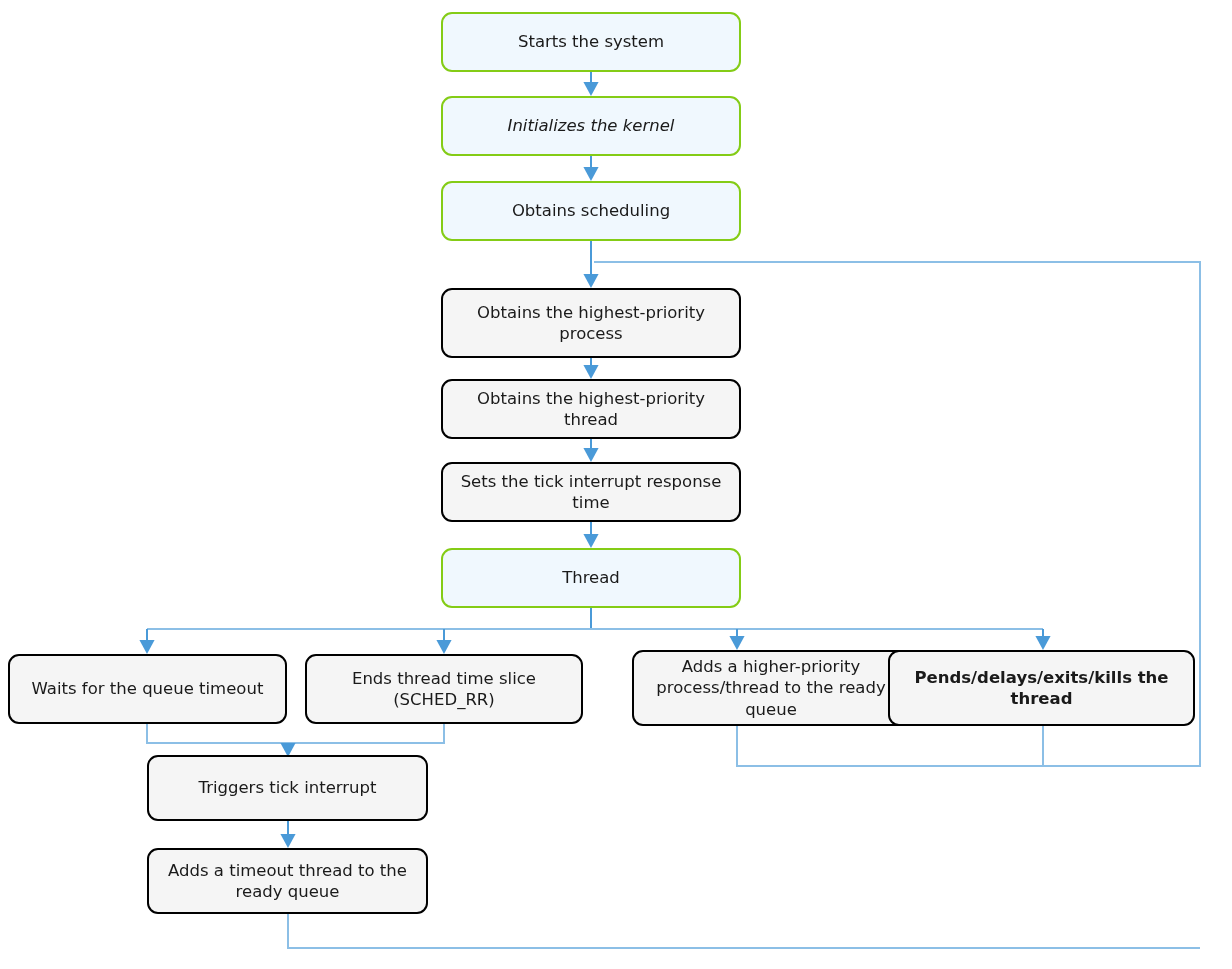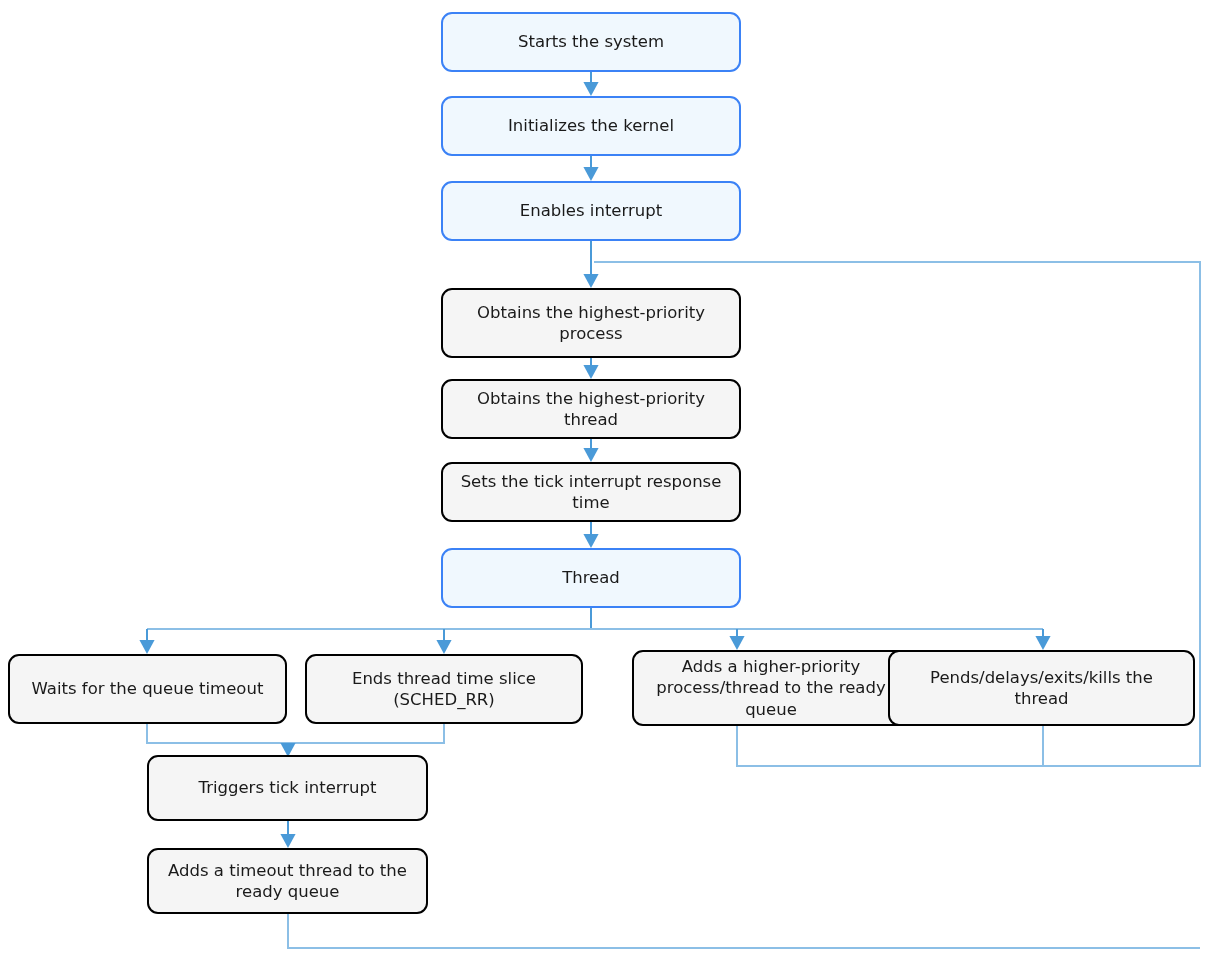--- a/index.html
+++ b/index.html
@@ -35,21 +35,21 @@
     text-align: center;
     border-radius: 11px;
     font-size: 16.5px;
     line-height: 1.28;
     color: #1a1a1a;
     padding: 4px 12px;
     white-space: pre-line;
   }
   .node.blue {
     background: #f0f8fe;
-    border: 2px solid #3b82f6;
+    border: 2px solid #84cc16;
   }
   .node.gray {
     background: #f5f5f5;
     border: 2px solid #000000;
   }
 </style>
 </head>
 <body>
 
 <div id="canvas">
@@ -94,26 +94,26 @@
 
     <g stroke="#8cbfe6" stroke-width="2" fill="none">
       <path d="M288,914 L288,948 L1200,948"></path>
     </g>
   </svg>
 
   <div class="node blue" style="left:441px; top:12px; width:300px; height:60px;">
     <span>Starts the system</span>
   </div>
 
-  <div class="node blue" style="left:441px; top:96px; width:300px; height:60px;">
+  <div class="node blue" style="left:441px; top:96px; width:300px; height:60px;font-style:italic;">
     <span>Initializes the kernel</span>
   </div>
 
   <div class="node blue" style="left:441px; top:181px; width:300px; height:60px;">
-    <span>Enables interrupt</span>
+    <span>Obtains scheduling</span>
   </div>
 
   <div class="node gray" style="left:441px; top:288px; width:300px; height:70px;">
     <span>Obtains the highest-priority
 process</span>
   </div>
 
   <div class="node gray" style="left:441px; top:379px; width:300px; height:60px;">
     <span>Obtains the highest-priority
 thread</span>
@@ -136,21 +136,21 @@
     <span>Ends thread time slice
 (SCHED_RR)</span>
   </div>
 
   <div class="node gray" style="left:598px; top:650px; width:278px; height:76px;margin-left:34px;">
     <span>Adds a higher-priority
 process/thread to the ready
 queue</span>
   </div>
 
-  <div class="node gray" style="left:888px; top:650px; width:307px; height:76px;">
+  <div class="node gray" style="left:888px; top:650px; width:307px; height:76px;font-weight:bold;">
     <span>Pends/delays/exits/kills the
 thread</span>
   </div>
 
   <div class="node gray" style="left:147px; top:755px; width:281px; height:66px;">
     <span>Triggers tick interrupt</span>
   </div>
 
   <div class="node gray" style="left:147px; top:848px; width:281px; height:66px;">
     <span>Adds a timeout thread to the

